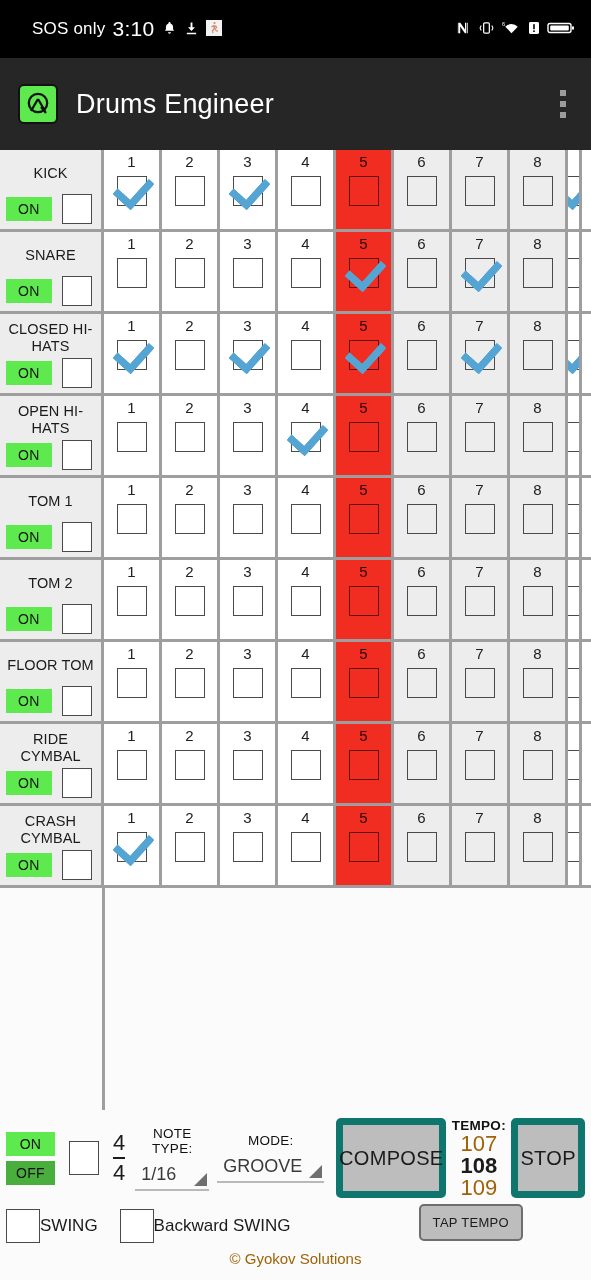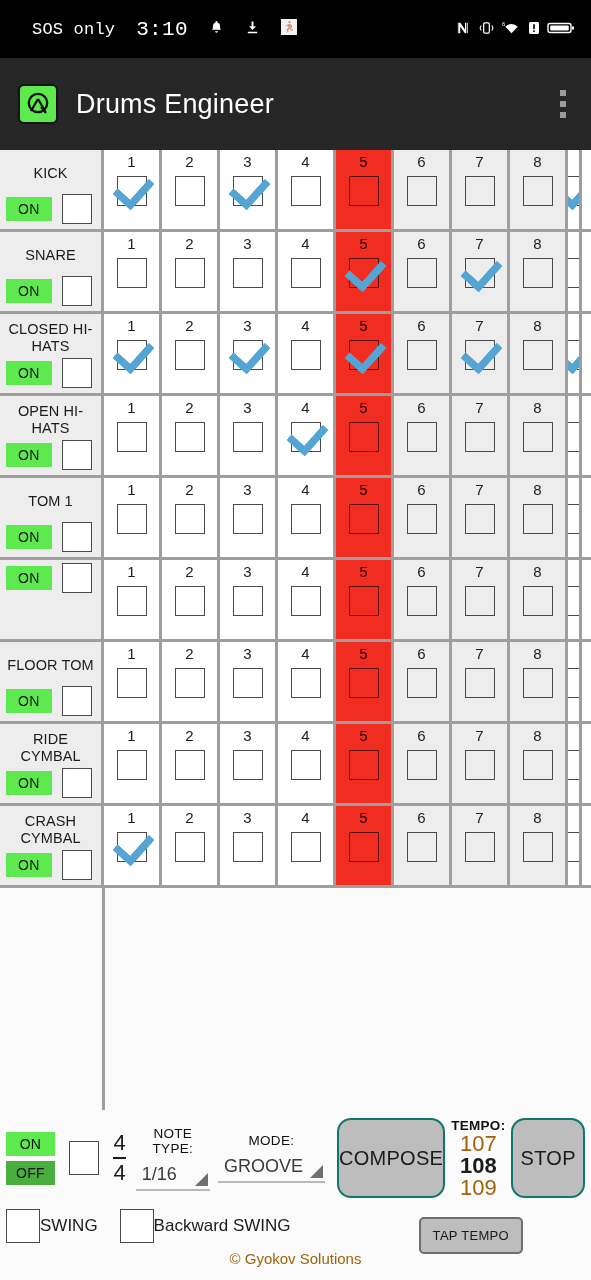--- a/index.html
+++ b/index.html
@@ -9,21 +9,21 @@
     background: #fafafa; overflow: hidden;
   }
   #app { position: relative; width: 591px; height: 1280px; background: #fbfbfb; }
 
   
   .statusbar {
     height: 58px; background: #000; color: #fff;
     display: flex; align-items: center; justify-content: space-between;
     padding: 0 16px 0 32px;
   }
-  .sb-left { display: flex; align-items: center; gap: 21px; font-family: Liberation Mono, monospace; }
+  .sb-left { display: flex; align-items: center; gap: 7px; }
   .sb-carrier { font-size: 17px; letter-spacing: .2px; }
   .sb-time { font-size: 21px; font-weight: 500; letter-spacing: .3px; }
   .sb-right { display: flex; align-items: center; gap: 7px; }
   .sb-ico { display: inline-block; line-height: 1; }
 
   
   .appbar {
     height: 92px; background: #262626;
     display: flex; align-items: center; padding: 0 10px 0 18px;
   }
@@ -120,38 +120,38 @@
   .spinner {
     position: relative; border-bottom: 2px solid #b9b9b9;
     padding: 0 22px 4px 6px; min-width: 74px;
   }
   .spinner span { font-size: 18px; color: #3a3a3a; }
   .spinner::after {
     content: ""; position: absolute; right: 2px; bottom: 3px;
     border-left: 13px solid transparent; border-bottom: 13px solid #6f6f6f;
   }
   .bigbtn {
-    background: #bdbdbd; border: 2px solid #0f766e; border-radius: 14px;
+    background: #bdbdbd; border: 7px solid #0f766e; border-radius: 5px;
     font-size: 20px; color: #1b1b1b; display: flex; align-items: center;
     justify-content: center; letter-spacing: .3px;
   }
   #compose { width: 110px; height: 80px; margin-left: 4px; }
   #stop    { width: 82px;  height: 80px; }
   .tempobox {
     width: 74px; text-align: center; display: flex;
     flex-direction: column; align-items: center; justify-content: flex-start;
   }
   .tempolabel { font-size: 13.5px; font-weight: bold; color: #111; letter-spacing: .3px; }
   .tnum { font-size: 22px; line-height: 22px; color: #a16207; }
   .tnum.sel { color: #1b1b1b; font-weight: bold; }
   .ctl-row2 { display: flex; align-items: center; height: 48px; padding: 0 6px; position: relative; }
   .swingwrap { display: flex; align-items: center; margin-right: 22px; }
   .swinglabel { font-size: 17px; color: #1b1b1b; }
   .taptempo {
-    position: absolute; right: 68px; top: 15px;
+    position: absolute; right: 68px; top: 2px;
     background: #bdbdbd; border: 2px solid #6e6e6e; border-radius: 5px;
     font-size: 13px; color: #1b1b1b; padding: 9px 12px; letter-spacing: .3px;
   }
   .copyright {
     text-align: center; font-size: 15px; color: #a16207;
     padding-bottom: 6px; height: 30px;
   }
 </style>
 </head>
 <body>
@@ -458,20 +458,21 @@
             <div class="cellnum">8</div>
             <div class="cbox"></div>
           </div>
           <div class="cell clip">
             <div class="cbox" style="margin-top: 24px;"></div>
           </div>
         </div>
       </div>
       <div class="row">
         <div class="rowhead">
+          <div class="rowname">TOM 2</div>
           <div class="rowctl">
             <div class="onbtn">ON</div>
             <div class="smallbox"></div>
           </div>
         </div>
         <div class="cells">
           <div class="cell">
             <div class="cellnum">1</div>
             <div class="cbox"></div>
           </div>

